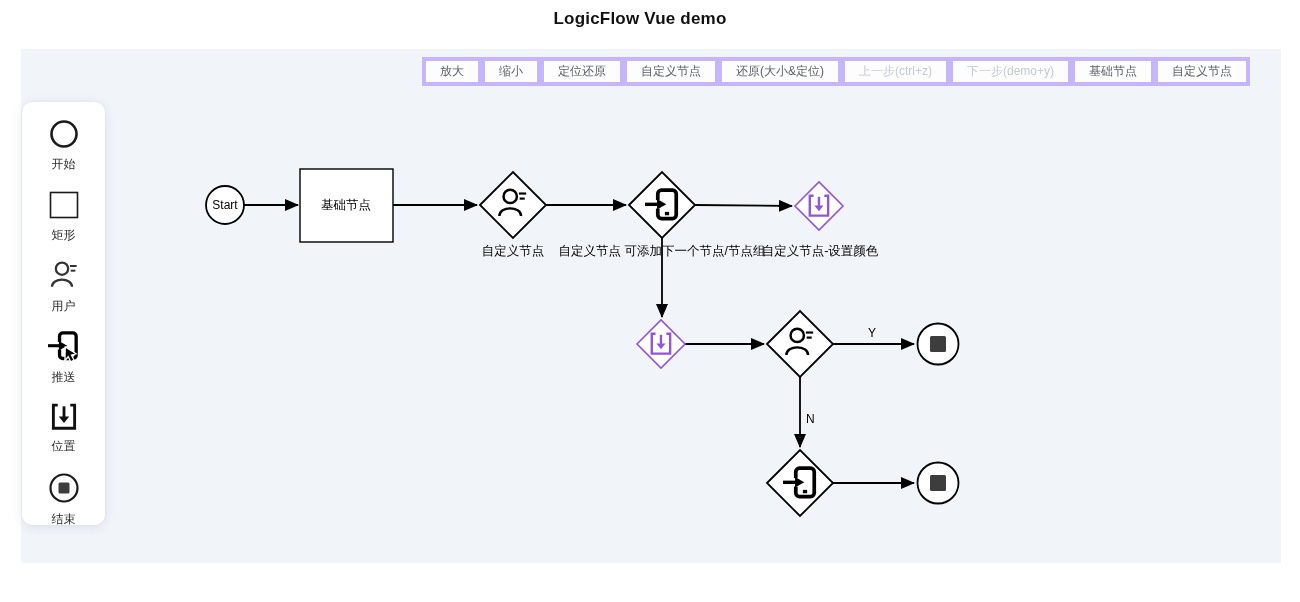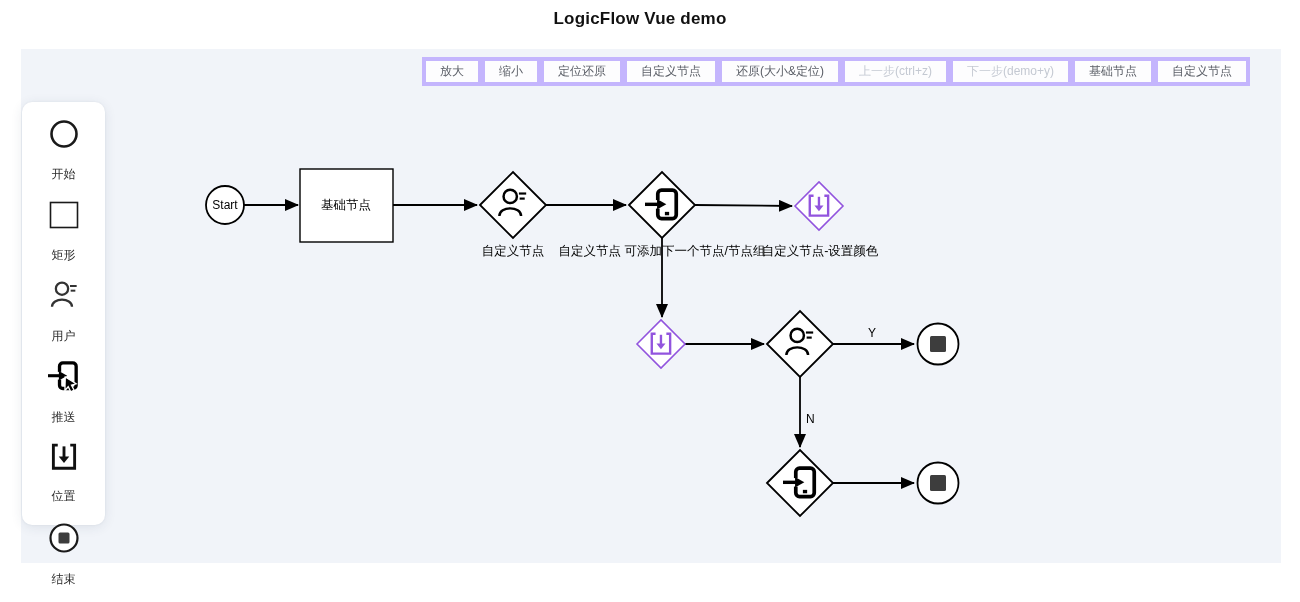--- a/index.html
+++ b/index.html
@@ -20,21 +20,21 @@
                     background:#fdfdfe; border:4px solid #c4b5fd; margin-left:-1px;
                     cursor:pointer; font-family:"Liberation Sans", sans-serif; white-space:nowrap; }
   .toolbar button.disabled { color:#c4c9d2; cursor:default; }
 
   
   .palette { position:absolute; left:22px; top:102px; width:83px; height:423px;
              background:#ffffff; border-radius:10px; z-index:4;
              box-shadow:0 2px 12px rgba(40,60,90,.10), 0 0 2px rgba(40,60,90,.08);
              display:flex; flex-direction:column; align-items:center;
              padding-top:16px; gap:16px; }
-  .p-item { display:flex; flex-direction:column; align-items:center; gap:16px; cursor:grab; }
+  .p-item { display:flex; flex-direction:column; align-items:center; gap:6px; cursor:grab; }
   .p-item .p-label { font-size:12px; color:#2b2b2b; }
   .p-item svg { display:block; }
 
   .node-label { font-size:12.5px; fill:#000; }
   .edge-label { font-size:12px; fill:#000; }
   .start-label { font-size:12px; fill:#000; }
 </style>
 </head>
 <body>
 

